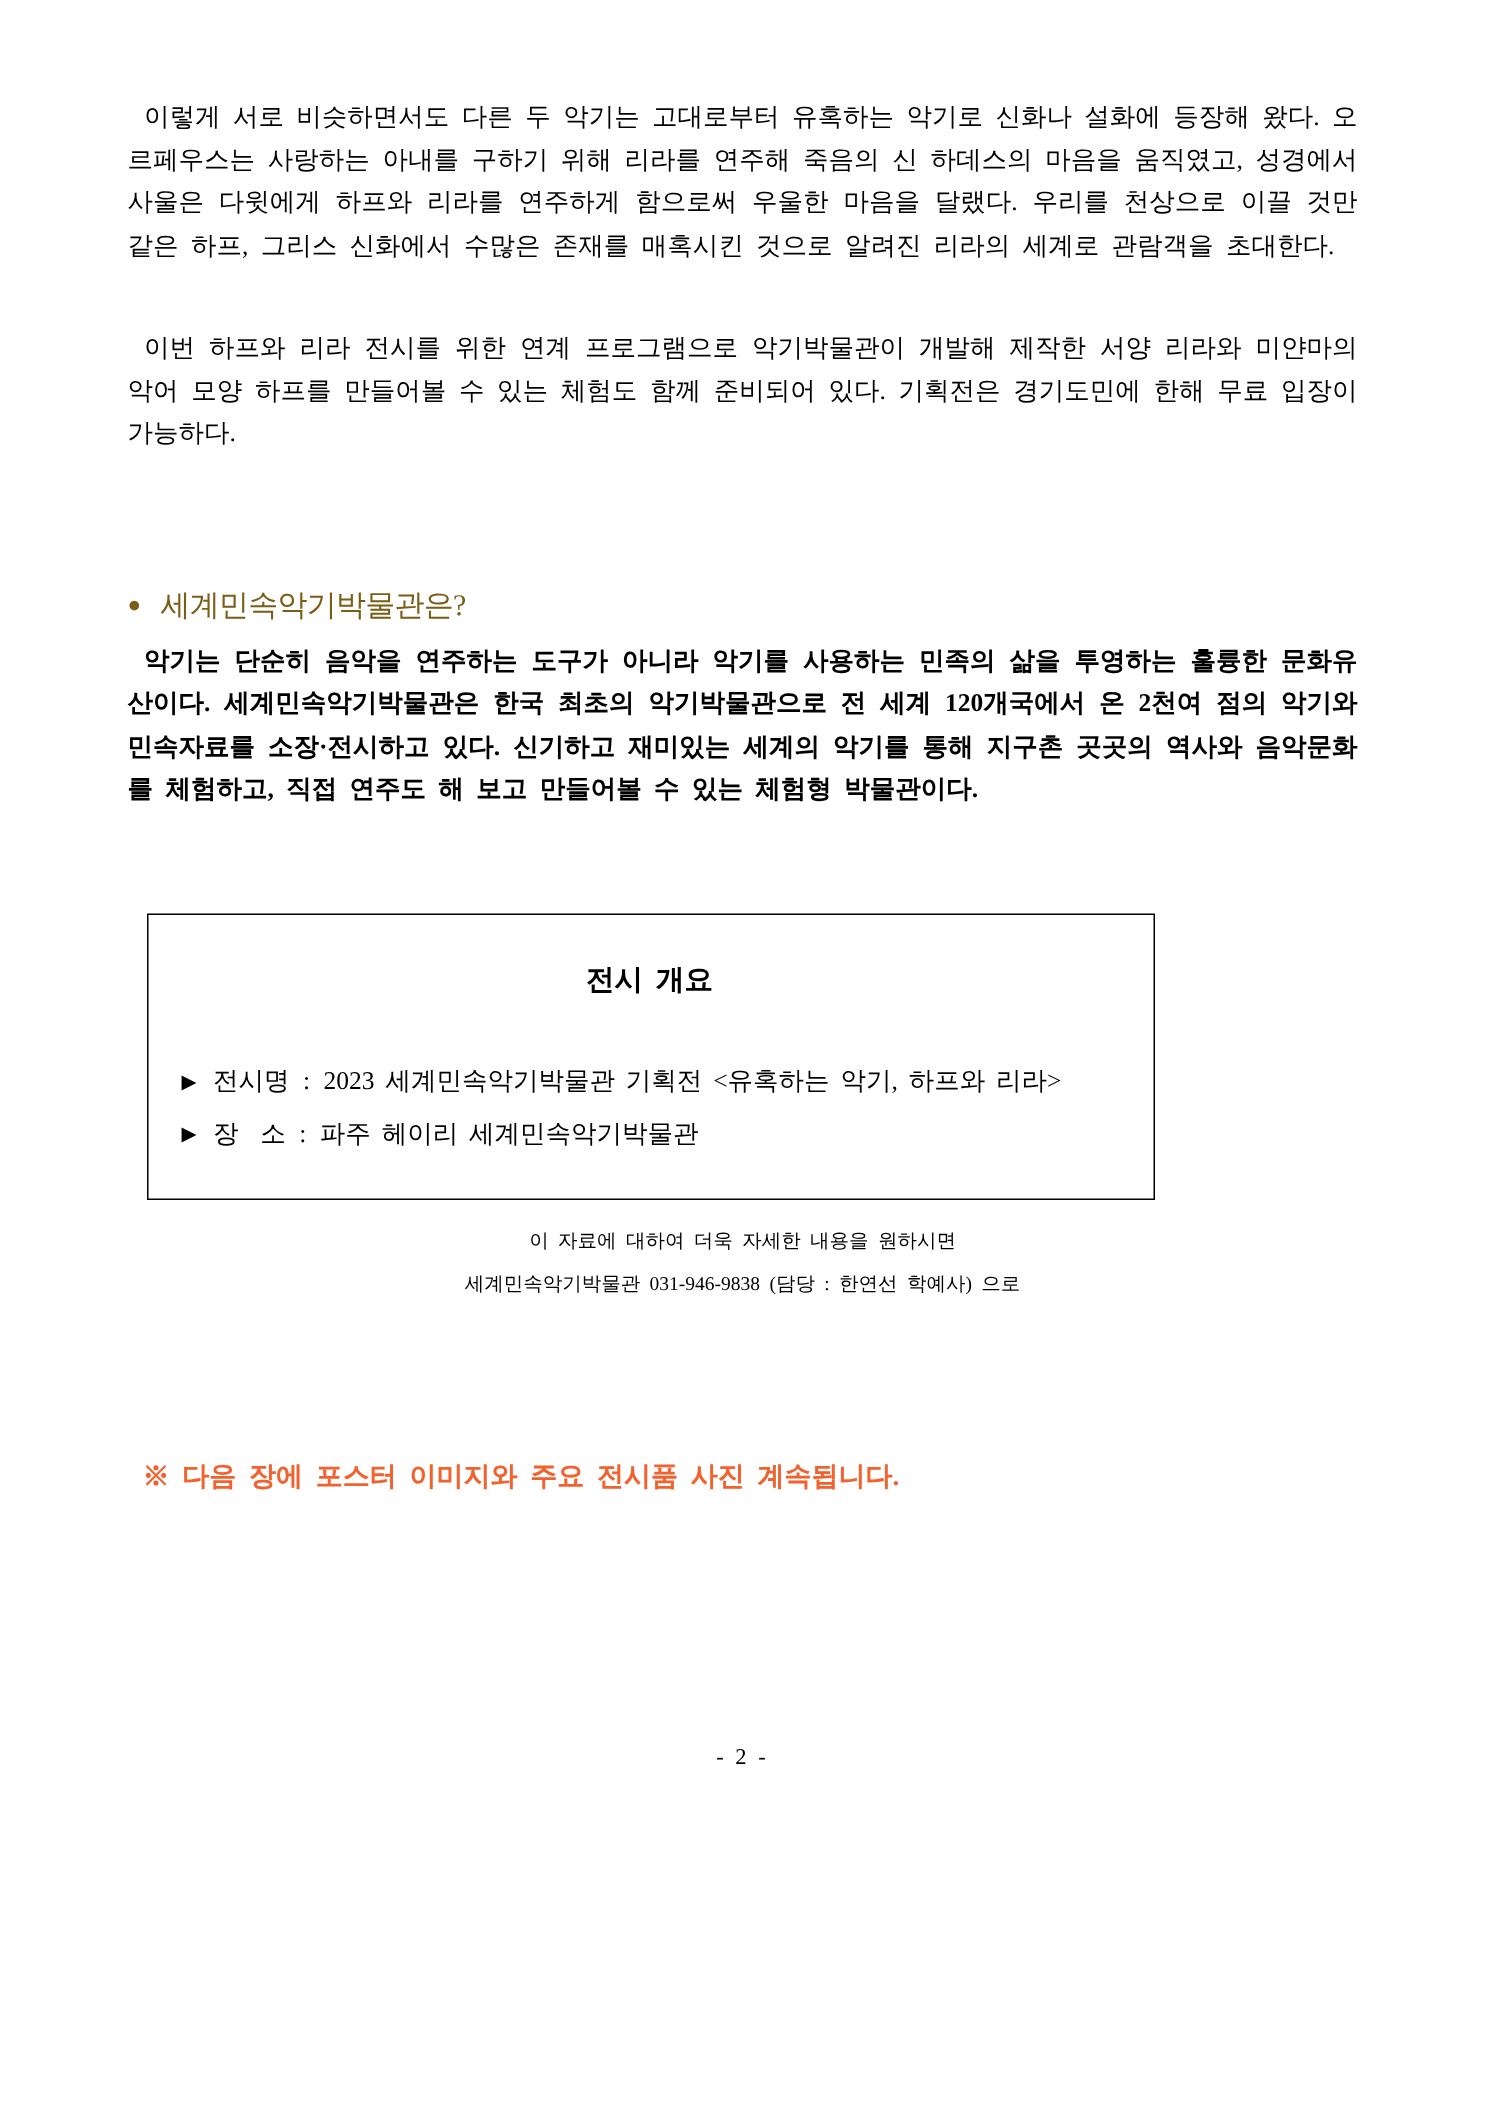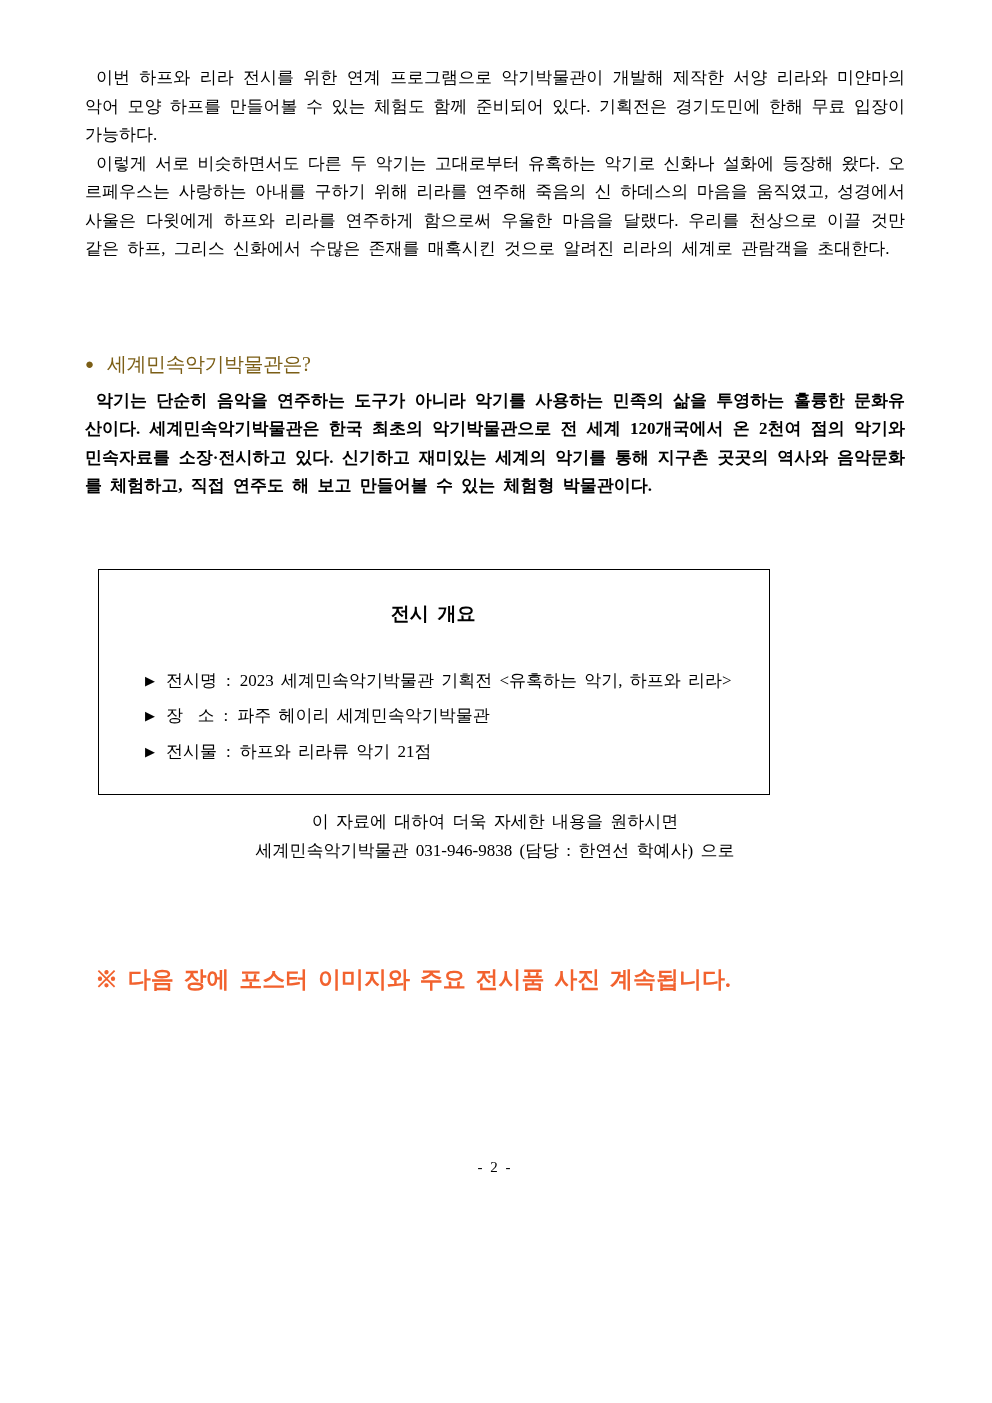--- a/index.html
+++ b/index.html
@@ -68,64 +68,63 @@
     font-weight: bold;
     line-height: 28px;
     word-spacing: 4px;
   }
   .box-items { margin-top: 36px; }
   .box-item {
     font-size: 17px;
     line-height: 34.5px;
     white-space: nowrap;
     word-spacing: 3px;
-    margin-left: 24px;
   }
   .box-item .marker {
     font-size: 13px;
     margin-right: 11px;
     position: relative;
     top: -1px;
   }
   .box-item .label { white-space: pre; }
   .box-item .sep { margin: 0 9px; }
 
   .contact {
     margin-top: 12px;
     text-align: center;
-    font-size: 17px;
+    font-size: 13px;
     line-height: 29px;
     word-spacing: 3px;
   }
 
   .note {
     margin-top: 100px;
     margin-left: 10px;
     color: var(--note-color);
     font-weight: bold;
-    font-size: 23px;
+    font-size: 18px;
     line-height: 29px;
     word-spacing: 4px;
   }
 
   .footer {
     margin-top: 165px;
     text-align: center;
     font-size: 15px;
     letter-spacing: 2px;
   }
 </style>
 </head>
 <body>
 
 <div class="page">
 
+  <p class="para para-1">이렇게 서로 비슷하면서도 다른 두 악기는 고대로부터 유혹하는 악기로 신화나 설화에 등장해 왔다. 오르페우스는 사랑하는 아내를 구하기 위해 리라를 연주해 죽음의 신 하데스의 마음을 움직였고, 성경에서 사울은 다윗에게 하프와 리라를 연주하게 함으로써 우울한 마음을 달랬다. 우리를 천상으로 이끌 것만 같은 하프, 그리스 신화에서 수많은 존재를 매혹시킨 것으로 알려진 리라의 세계로 관람객을 초대한다.</p>
+
   <p class="para para-2">이번 하프와 리라 전시를 위한 연계 프로그램으로 악기박물관이 개발해 제작한 서양 리라와 미얀마의 악어 모양 하프를 만들어볼 수 있는 체험도 함께 준비되어 있다. 기획전은 경기도민에 한해 무료 입장이 가능하다.</p>
-
-  <p class="para para-1">이렇게 서로 비슷하면서도 다른 두 악기는 고대로부터 유혹하는 악기로 신화나 설화에 등장해 왔다. 오르페우스는 사랑하는 아내를 구하기 위해 리라를 연주해 죽음의 신 하데스의 마음을 움직였고, 성경에서 사울은 다윗에게 하프와 리라를 연주하게 함으로써 우울한 마음을 달랬다. 우리를 천상으로 이끌 것만 같은 하프, 그리스 신화에서 수많은 존재를 매혹시킨 것으로 알려진 리라의 세계로 관람객을 초대한다.</p>
 
   <div class="section-heading">
     <span class="bullet">●</span><span>세계민속악기박물관은?</span>
   </div>
 
   <p class="para section-body">악기는 단순히 음악을 연주하는 도구가 아니라 악기를 사용하는 민족의 삶을 투영하는 훌륭한 문화유산이다. 세계민속악기박물관은 한국 최초의 악기박물관으로 전 세계 120개국에서 온 2천여 점의 악기와 민속자료를 소장·전시하고 있다. 신기하고 재미있는 세계의 악기를 통해 지구촌 곳곳의 역사와 음악문화를 체험하고, 직접 연주도 해 보고 만들어볼 수 있는 체험형 박물관이다.</p>
 
   <div class="overview-box">
     <div class="box-title">전시 개요</div>
 
@@ -135,23 +134,20 @@
         <span class="marker">▶</span><span class="label">전시명</span><span class="sep">:</span><span class="value">2023 세계민속악기박물관 기획전 &lt;유혹하는 악기, 하프와 리라&gt;</span>
       </div>
 
       <div class="box-item">
         <span class="marker">▶</span><span class="label">장  소</span><span class="sep">:</span><span class="value">파주 헤이리 세계민속악기박물관</span>
       </div>
 
 
 
 
-      <div class="box-item">
-        <span class="marker">▶</span><span class="label">전시물</span><span class="sep">:</span><span class="value">하프와 리라류 악기 21점</span>
-      </div>
 
     </div>
   </div>
 
   <div class="contact">
     <div>이 자료에 대하여 더욱 자세한 내용을 원하시면</div>
     <div>세계민속악기박물관  031-946-9838 (담당 : 한연선 학예사) 으로</div>
   </div>
 
   <div class="note">※  다음 장에 포스터 이미지와 주요 전시품 사진 계속됩니다.</div>

